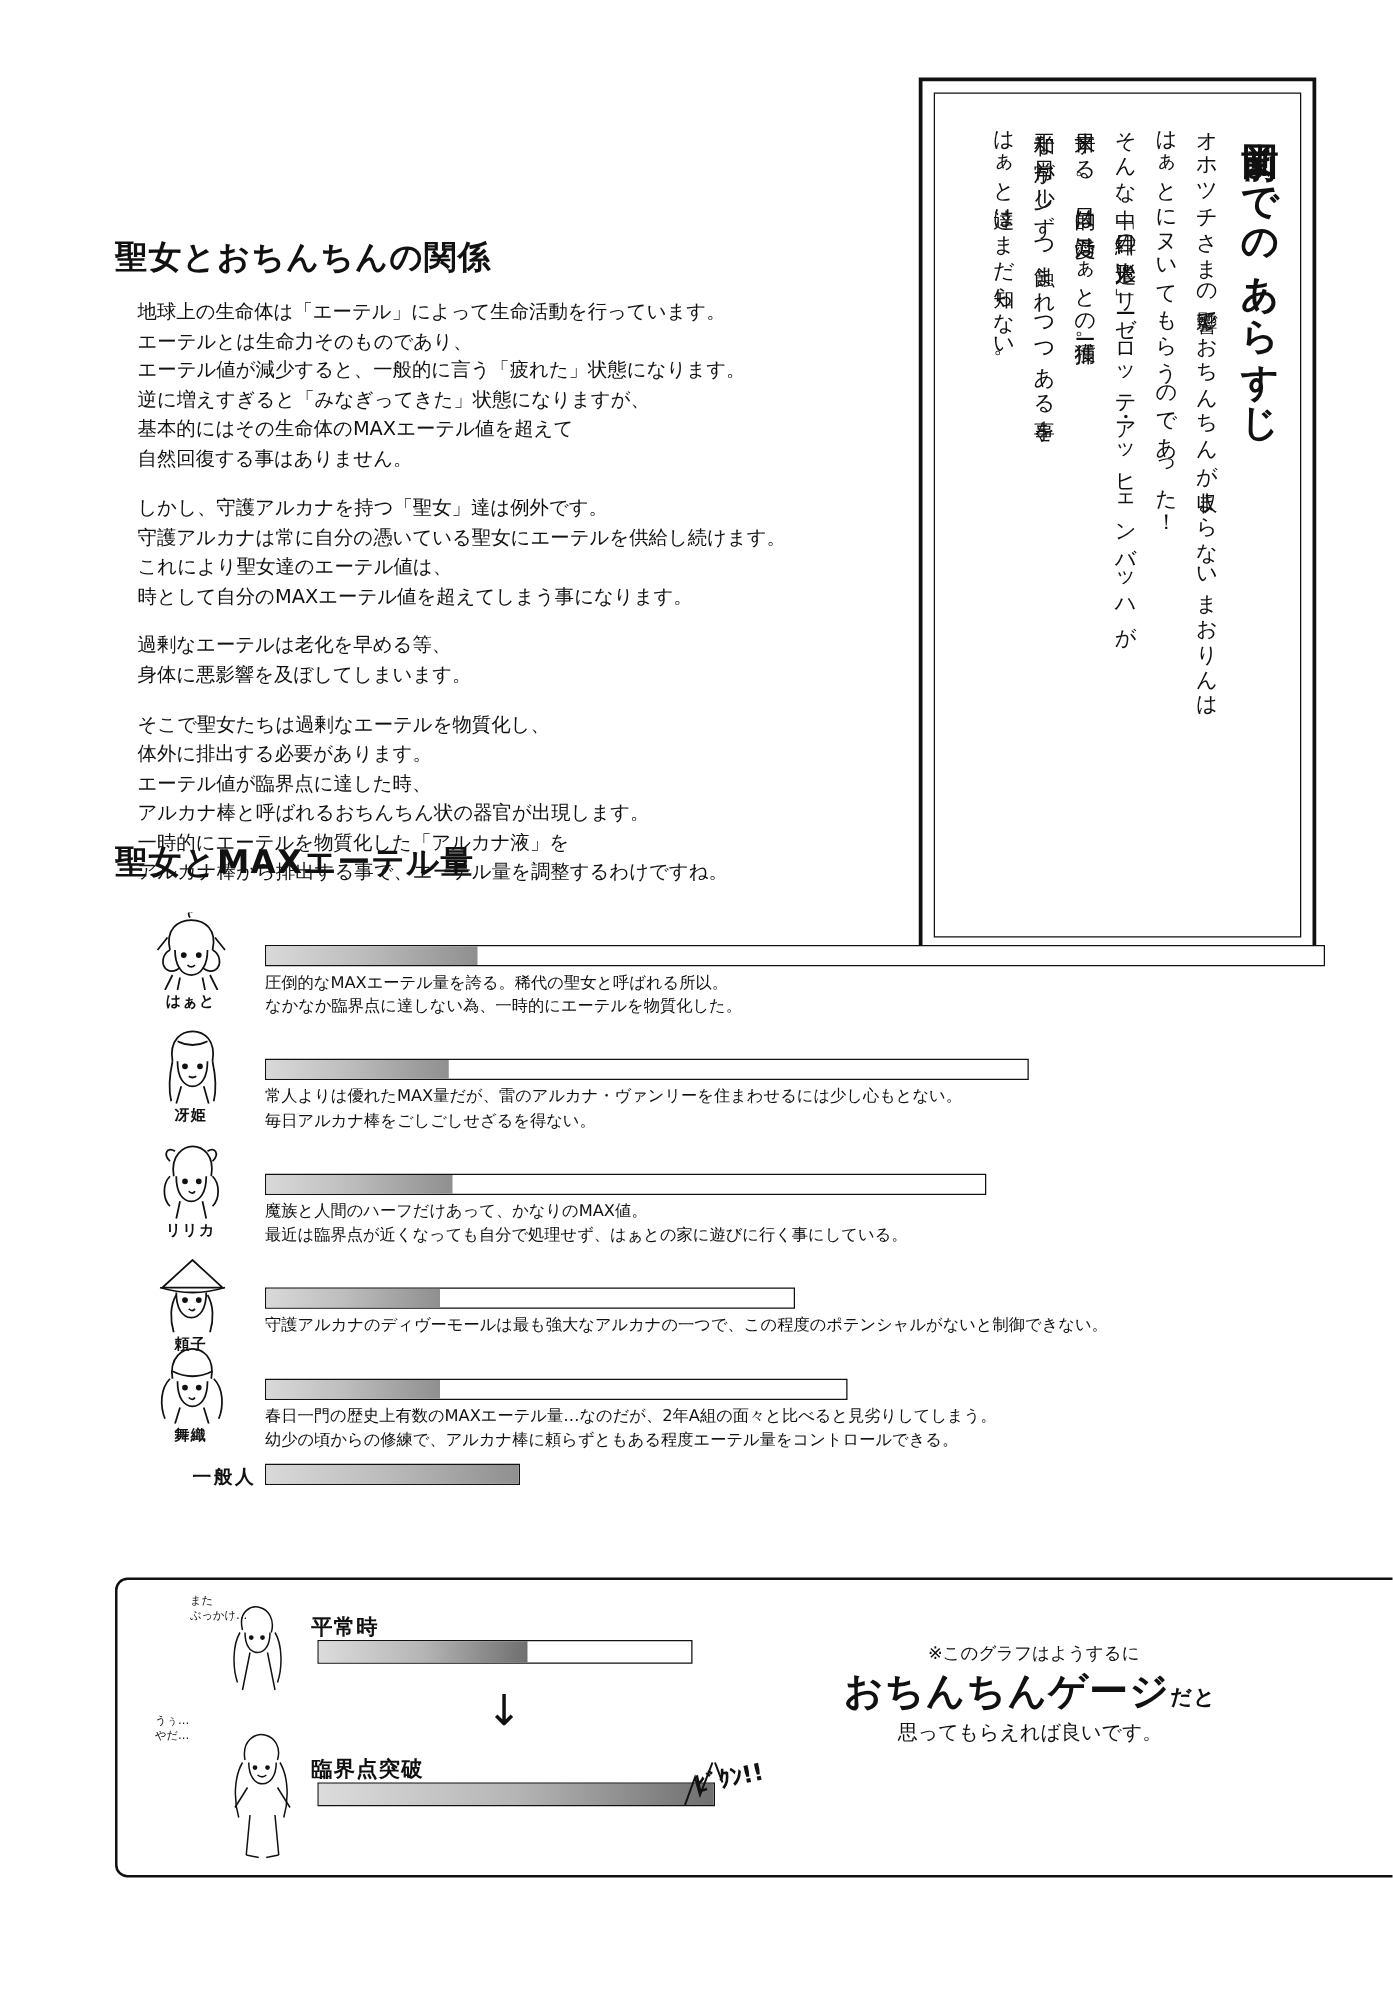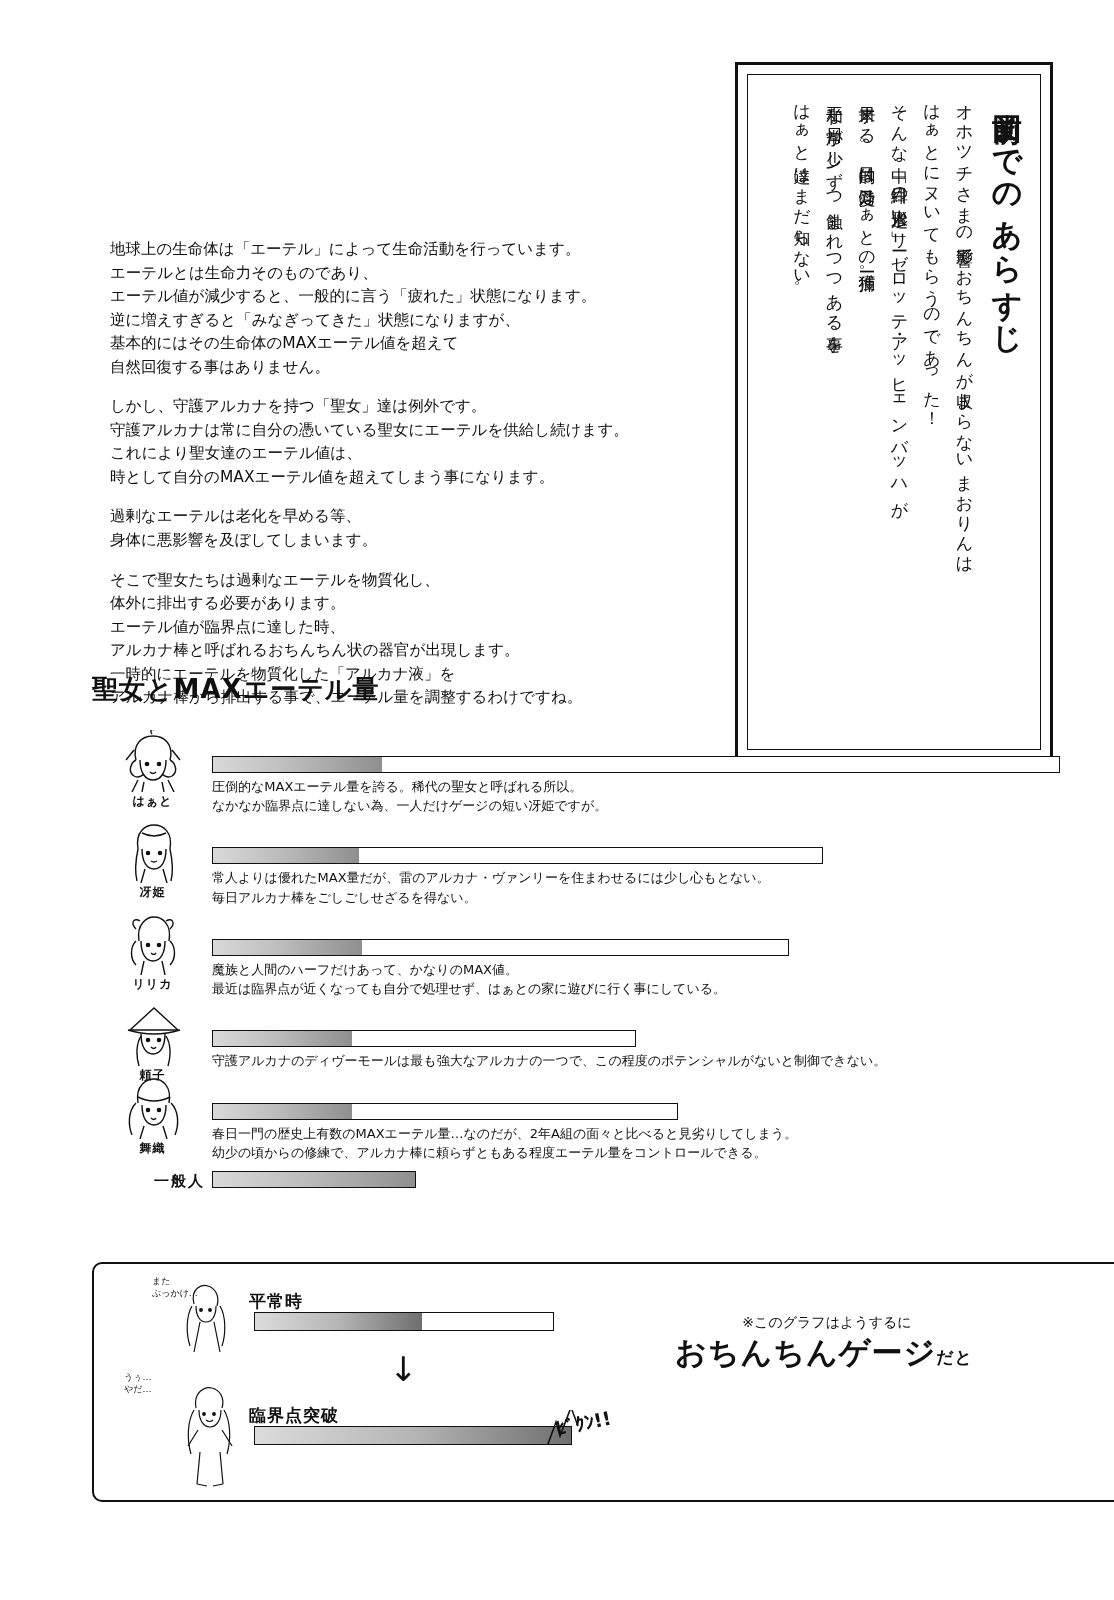--- a/index.html
+++ b/index.html
@@ -149,20 +149,21 @@
       <div class="vtext recap-title">前回までのあらすじ</div>
       <div class="vtext recap-line">オホツチさまの影響でおちんちんが収まらないまおりんは</div>
       <div class="vtext recap-line">はぁとにヌいてもらうのであった！</div>
       <div class="vtext recap-line">そんな中、「緋目の人形遣い」リーゼロッテ・アッヒェンバッハが</div>
       <div class="vtext recap-line">来日する。目的は愛乃はぁとの捕獲ー。</div>
       <div class="vtext recap-line">平和な日常が少しずつ蝕まれつつある事を、</div>
       <div class="vtext recap-line">はぁと達はまだ知らない。</div>
     </div>
   </div>
 
+  <div class="h-sec" id="h1">聖女とおちんちんの関係</div>
 
   <div class="body-block">
     <p style="white-space:pre-line">地球上の生命体は「エーテル」によって生命活動を行っています。
 エーテルとは生命力そのものであり、
 エーテル値が減少すると、一般的に言う「疲れた」状態になります。
 逆に増えすぎると「みなぎってきた」状態になりますが、
 基本的にはその生命体のMAXエーテル値を超えて
 自然回復する事はありません。</p>
     <p style="white-space:pre-line">しかし、守護アルカナを持つ「聖女」達は例外です。
 守護アルカナは常に自分の憑いている聖女にエーテルを供給し続けます。
@@ -201,21 +202,21 @@
           </svg>
         </div>
         <div class="char-name">はぁと</div>
       </div>
       <div class="row-body">
         <div class="bar-outer" style="width:100%">
           <div class="bar-fill" style="width:20%"></div>
         </div>
         <div class="row-desc">
           <div>圧倒的なMAXエーテル量を誇る。稀代の聖女と呼ばれる所以。</div>
-          <div>なかなか臨界点に達しない為、一人だけゲージの短い冴姫ですが。</div>
+          <div>なかなか臨界点に達しない為、一時的にエーテルを物質化した。</div>
         </div>
       </div>
     </div>
 
     <div class="row">
       <div class="row-head">
         <div class="char-icon">
           <svg width="78" height="62" viewBox="0 0 78 62">
             <g fill="none" stroke="#111" stroke-width="1.4">
               <path d="M24 28 c-3 -18 8 -24 16 -24 c9 0 19 7 16 24"></path>
@@ -387,18 +388,19 @@
         <path d="M30 10 l6 16"></path>
       </g>
     </svg>
     <div class="sfx">ﾋﾞｸﾝ!!</div>
 
     <div class="note-big">
       <div class="note-small-top">※このグラフはようするに</div>
       <div class="note-huge">
         <span>おちんちんゲージ</span><span class="sm">だと</span>
       </div>
+      <div class="note-mid">思ってもらえれば良いです。</div>
     </div>
 
 
   </div>
 
 </div>
 
 </body></html>

